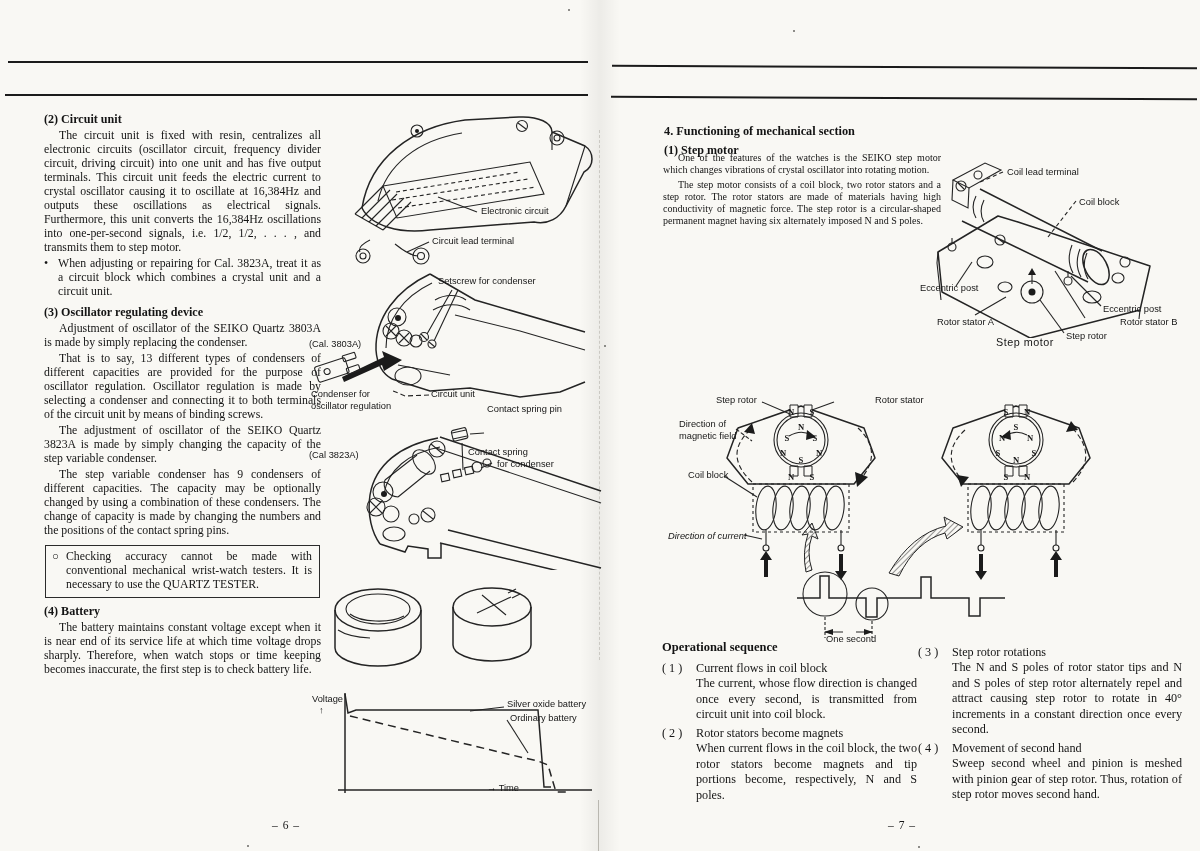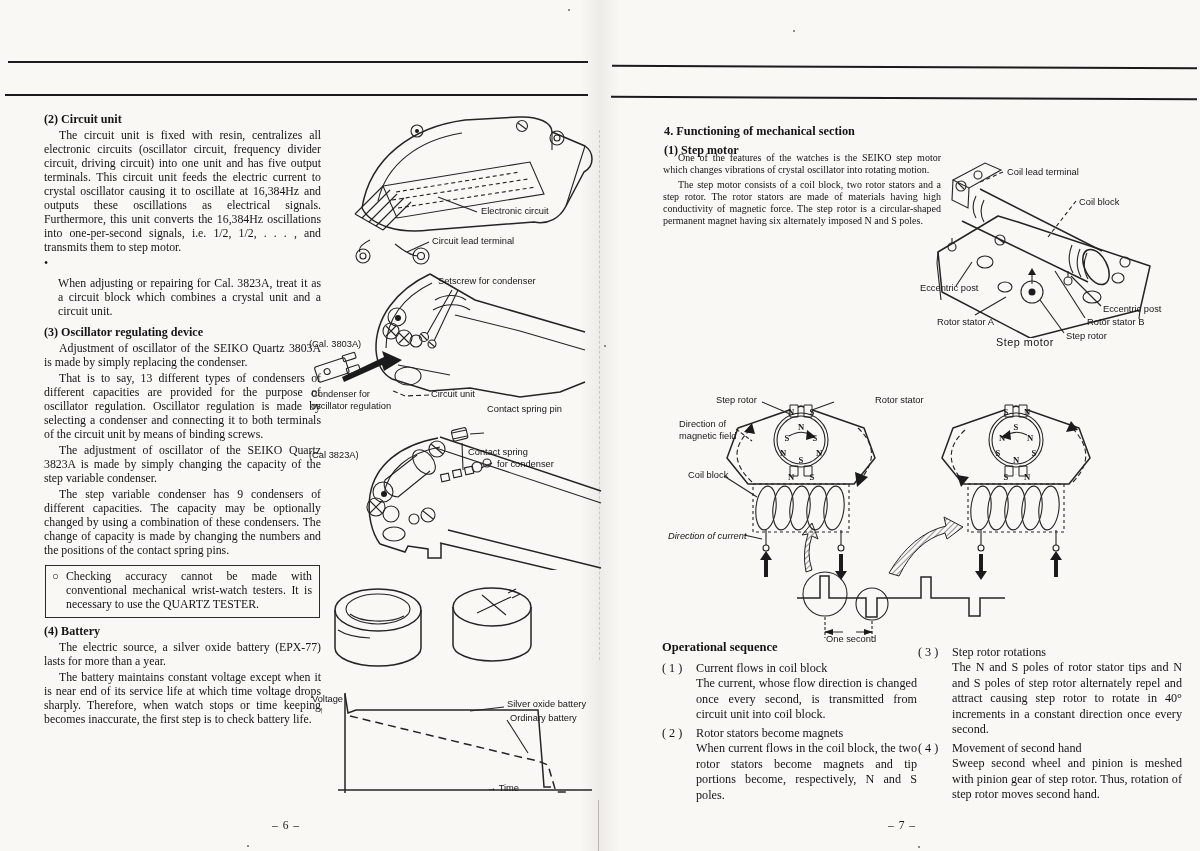--- a/index.html
+++ b/index.html
@@ -10,21 +10,21 @@
     background:linear-gradient(90deg,rgba(0,0,0,0) 0%,rgba(0,0,0,0.05) 50%,rgba(0,0,0,0) 100%);}
   .fold-line{position:absolute;left:599px;top:130px;height:530px;width:0;border-left:1px dashed #c3c1ba;opacity:.8;}
   .fold-mark{position:absolute;left:598px;top:800px;height:51px;width:1px;background:#b9b7b0;}
   .speck{position:absolute;background:#6a6a66;border-radius:50%;}
   .col{position:absolute;font-size:11.8px;line-height:1.18;text-align:justify;}
   .col p{margin:0 0 2.5px 0;text-indent:15px;}
   .h{font-weight:bold;font-size:12.1px;margin:6px 0 3px 0;text-indent:0;}
   .h0{margin-top:0;}
   .bullet-row{display:flex;margin:1px 0 2px 0;}
   .bullet-row .bm{flex:none;width:14px;text-indent:0;}
-  .bullet-row .bt{text-align:justify;margin-top:20px;}
+  .bullet-row .bt{text-align:justify;}
   .note-box{border:1.5px solid #2b2b2b;margin:7px 1px 5px 1px;padding:4px 7px 5px 6px;display:flex;}
   .note-box .bm{flex:none;width:14px;}
   .ops{position:absolute;font-size:12.2px;line-height:1.27;text-align:justify;}
   .ops-head{display:flex;margin-top:3px;}
   .ops-head .num{flex:none;width:34px;}
   .ops-body{margin-left:34px;}
   .dlabel{position:absolute;font-family:"Liberation Sans",sans-serif;font-size:9.3px;
           line-height:1.25;color:#161616;white-space:pre-line;}
   .cap{font-size:10.8px;letter-spacing:.5px;}
   .pnum{position:absolute;font-size:11.5px;letter-spacing:1px;}
@@ -66,21 +66,20 @@
     <div class="h">(3) Oscillator regulating device</div>
     <p>Adjustment of oscillator of the SEIKO Quartz 3803A is made by simply replacing the condenser.</p>
     <p>That is to say, 13 different types of condensers of different capacities are provided for the purpose of oscillator regulation. Oscillator regulation is made by selecting a condenser and connecting it to both terminals of the circuit unit by means of binding screws.</p>
     <p>The adjustment of oscillator of the SEIKO Quartz 3823A is made by simply changing the capacity of the step variable condenser.</p>
     <p>The step variable condenser has 9 condensers of different capacities. The capacity may be optionally changed by using a combination of these condensers. The change of capacity is made by changing the numbers and the positions of the contact spring pins.</p>
     <div class="note-box">
       <span class="bm">○</span>
       <span class="bt">Checking accuracy cannot be made with conventional mechanical wrist-watch testers. It is necessary to use the QUARTZ TESTER.</span>
     </div>
     <div class="h">(4) Battery</div>
-    <p>The electric source, a silver oxide battery (EPX-77) lasts for more than a year.</p>
     <p>The battery maintains constant voltage except when it is near end of its service life at which time voltage drops sharply. Therefore, when watch stops or time keeping becomes inaccurate, the first step is to check battery life.</p>
   </div>
 
   <svg viewBox="330 110 270 155" style="left:330px;top:110px;" width="270" height="155">
     <path class="ink2" d="M 362,208 C 370,158 412,127 465,120 L 519,117 C 539,116 552,123 552,132 L 585,146 C 594,152 595,166 584,172 L 566,206 C 560,218 548,225 534,222 L 430,230 C 400,234 371,226 362,208 Z"></path>
     <path class="ink" d="M 378,201 C 386,165 418,140 462,133"></path>
     <path class="ink" d="M 552,132 L 552,150 M 585,146 L 566,206"></path>
     <polygon class="ink" points="383,186 530,162 544,194 397,218"></polygon>
     <path class="ink" d="M 396,192 L 520,172 M 392,200 L 528,179 M 398,208 L 536,187" stroke-dasharray="4,3"></path>
     <path class="ink" d="M 383,186 L 355,214 M 390,190 L 362,218 M 397,194 L 369,222 M 404,198 L 376,226 M 411,202 L 383,230 M 355,214 L 383,230"></path>
@@ -252,21 +251,21 @@
     <path class="ink" d="M 975,315 L 1006,297"></path>
     <path class="ink" d="M 1064,333 L 1040,300"></path>
     <path class="ink" d="M 1085,318 L 1055,271"></path>
     <path class="ink" d="M 1101,306 L 1071,276"></path>
   </svg>
   <div class="dlabel" style="left:1007px;top:167px;">Coil lead terminal</div>
   <div class="dlabel" style="left:1079px;top:197px;">Coil block</div>
   <div class="dlabel" style="left:920px;top:283px;">Eccentric post</div>
   <div class="dlabel" style="left:937px;top:317px;">Rotor stator A</div>
   <div class="dlabel" style="left:1103px;top:304px;">Eccentric post</div>
-  <div class="dlabel" style="left:1087px;top:317px;">Rotor stator B</div>
+  <div class="dlabel" style="left:1120px;top:317px;">Rotor stator B</div>
   <div class="dlabel" style="left:1066px;top:331px;">Step rotor</div>
   <div class="dlabel cap" style="left:996px;top:336px;">Step motor</div>
 
   <svg viewBox="650 385 550 265" style="left:650px;top:385px;" width="550" height="265">
     <defs>
       <pattern id="hatch" width="4" height="4" patternUnits="userSpaceOnUse" patternTransform="rotate(45)">
         <line x1="0" y1="0" x2="0" y2="4" stroke="#2a2a2a" stroke-width="1"></line>
       </pattern>
     </defs>
 

